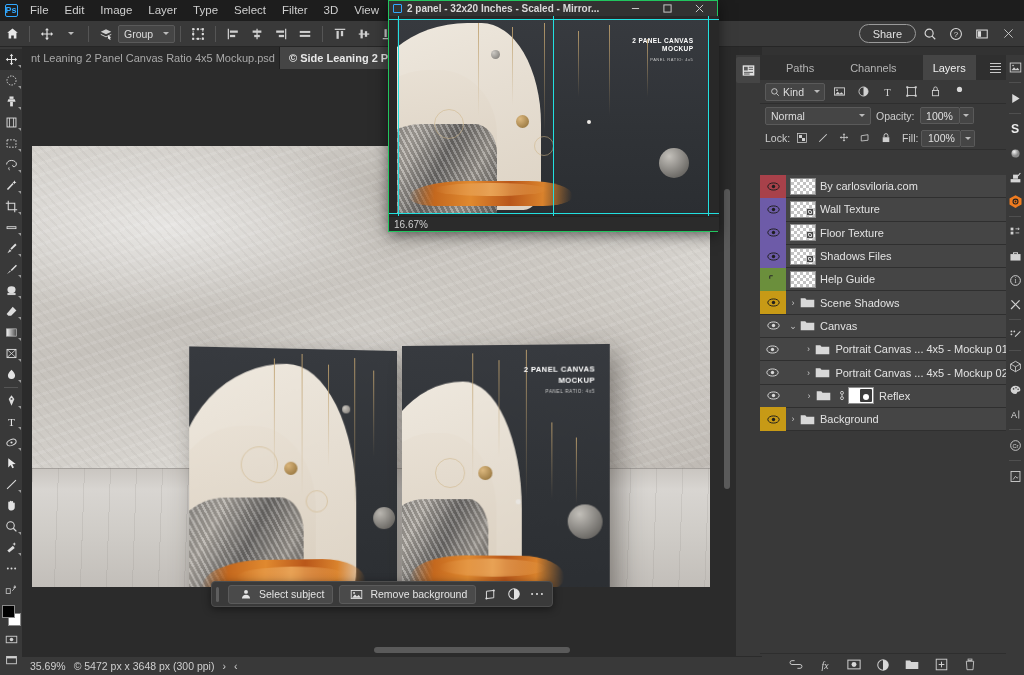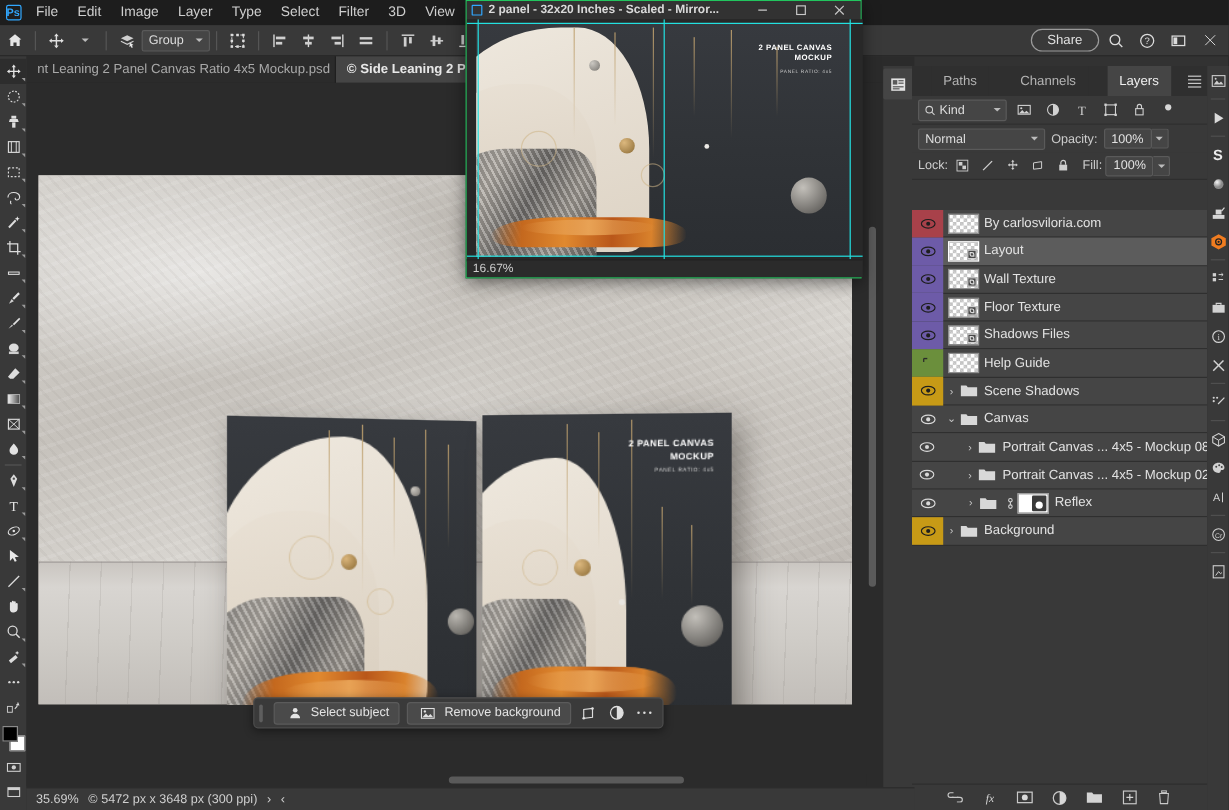--- a/index.html
+++ b/index.html
@@ -236,21 +236,21 @@
   .p-tab.active { background: #454545; color: #f0f0f0; }
   .p-menu { margin-left: auto; width: 22px; display: flex; align-items: center; justify-content: center; }
   .hamb { width: 11px; display: flex; flex-direction: column; gap: 2px; }
   .hamb i { display: block; height: 1px; background: #c8c8c8; }
 
   .filterrow {
     height: 24px; display: flex; align-items: center; gap: 4px; padding: 0 5px;
     border-bottom: 1px solid #2e2e2e; background: #393939;
   }
   .kindsel {
-    width: 74px; height: 18px; background: #454545; border: 1px solid #5a5a5a; border-radius: 2px;
+    width: 60px; height: 18px; background: #454545; border: 1px solid #5a5a5a; border-radius: 2px;
     display: flex; align-items: center; gap: 3px; padding: 0 4px; font-size: 10.5px; color: #ddd;
   }
   .fic { width: 20px; height: 20px; display: flex; align-items: center; justify-content: center; color: #cfcfcf; }
 
   .blendrow {
     height: 23px; display: flex; align-items: center; gap: 5px; padding: 0 5px; background: #393939;
   }
   .blendsel {
     width: 106px; height: 18px; background: #454545; border: 1px solid #5a5a5a; border-radius: 2px;
     display: flex; align-items: center; padding: 0 5px; font-size: 10.5px; color: #ddd;
@@ -979,36 +979,20 @@
               <ellipse cx="8" cy="5.5" rx="7" ry="4.4" fill="none" stroke="#1e1e1e" stroke-width="1.2"></ellipse>
               <circle cx="8" cy="5.5" r="2.1" fill="#1e1e1e"></circle>
             </svg>
         </div>
         <div class="thumbcol">
             <div class="thumb"></div>
           </div>
         <div class="layername">By carlosviloria.com</div>
       </div>
 
-      <div class="layer selected">
-        <div class="eyecol" style="background:#6d5ba8;">
-          <svg class="eye" viewBox="0 0 16 11">
-              <ellipse cx="8" cy="5.5" rx="7" ry="4.4" fill="none" stroke="#1e1e1e" stroke-width="1.2"></ellipse>
-              <circle cx="8" cy="5.5" r="2.1" fill="#1e1e1e"></circle>
-            </svg>
-        </div>
-        <div class="thumbcol">
-          <div class="thumb sel-outline">
-              <div class="sm-badge">
-                <i></i>
-              </div>
-            </div>
-        </div>
-        <div class="layername">Layout</div>
-      </div>
 
       <div class="layer">
         <div class="eyecol" style="background:#6d5ba8;">
           <svg class="eye" viewBox="0 0 16 11">
               <ellipse cx="8" cy="5.5" rx="7" ry="4.4" fill="none" stroke="#1e1e1e" stroke-width="1.2"></ellipse>
               <circle cx="8" cy="5.5" r="2.1" fill="#1e1e1e"></circle>
             </svg>
         </div>
         <div class="thumbcol">
           <div class="thumb">
@@ -1105,21 +1089,21 @@
               <circle cx="8" cy="5.5" r="2.1" fill="#d8d8d8"></circle>
             </svg>
         </div>
         <div class="indent"></div>
         <div class="arrow-r">›</div>
         <span class="folder">
           <svg width="15" height="11" viewBox="0 0 16 12">
               <path d="M0.6 1.4h5l1.3 1.6h8.5v8.2H0.6z" fill="#d8d8d8"></path>
             </svg>
         </span>
-        <div class="layername">Portrait Canvas ... 4x5 - Mockup 08</div>
+        <div class="layername">Portrait Canvas ... 4x5 - Mockup 01</div>
       </div>
 
       <div class="layer">
         <div class="eyecol">
           <svg class="eye" viewBox="0 0 16 11">
               <ellipse cx="8" cy="5.5" rx="7" ry="4.4" fill="none" stroke="#d8d8d8" stroke-width="1.2"></ellipse>
               <circle cx="8" cy="5.5" r="2.1" fill="#d8d8d8"></circle>
             </svg>
         </div>
         <div class="indent"></div>

